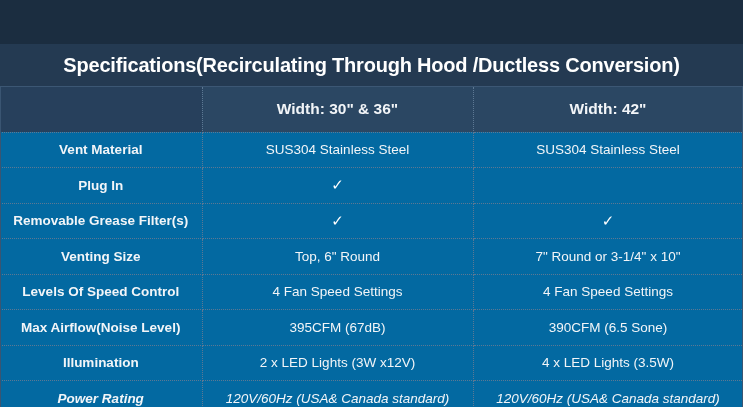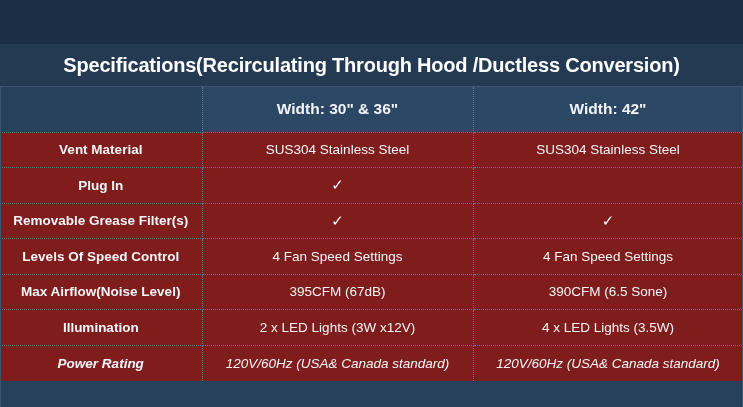--- a/index.html
+++ b/index.html
@@ -50,21 +50,21 @@
   table.grid col.c-right { width: 270px; }
 
   table.grid td {
     box-sizing: border-box;
     text-align: center;
     vertical-align: middle;
     color: #f2f5f8;
     border-bottom: 1px dotted #5d7893;
     border-right: 1px dotted #5d7893;
     padding: 0 4px;
-    background: #7f1d1d;
+    background: #0369a1;
   }
   table.grid tr td:last-child {
     border-right: 1px dotted #41607f;
   }
   table.grid tr.header-row td {
     height: 45px;
     font-size: 15.5px;
     font-weight: bold;
     background: #2b4763;
   }
@@ -155,20 +155,25 @@
           <td class="label-cell">Plug In</td>
           <td><span class="check-mark">✓</span></td>
           <td></td>
         </tr>
         <tr class="data-row">
           <td class="label-cell">Removable Grease Filter(s)</td>
           <td><span class="check-mark">✓</span></td>
           <td><span class="check-mark">✓</span></td>
         </tr>
         <tr class="data-row">
+          <td class="label-cell">Venting Size</td>
+          <td>Top, 6" Round</td>
+          <td>7" Round or 3-1/4" x 10"</td>
+        </tr>
+        <tr class="data-row">
           <td class="label-cell">Levels Of Speed Control</td>
           <td>4 Fan Speed Settings</td>
           <td>4 Fan Speed Settings</td>
         </tr>
         <tr class="data-row">
           <td class="label-cell">Max Airflow(Noise Level)</td>
           <td>395CFM (67dB)</td>
           <td>390CFM (6.5 Sone)</td>
         </tr>
         <tr class="data-row">

